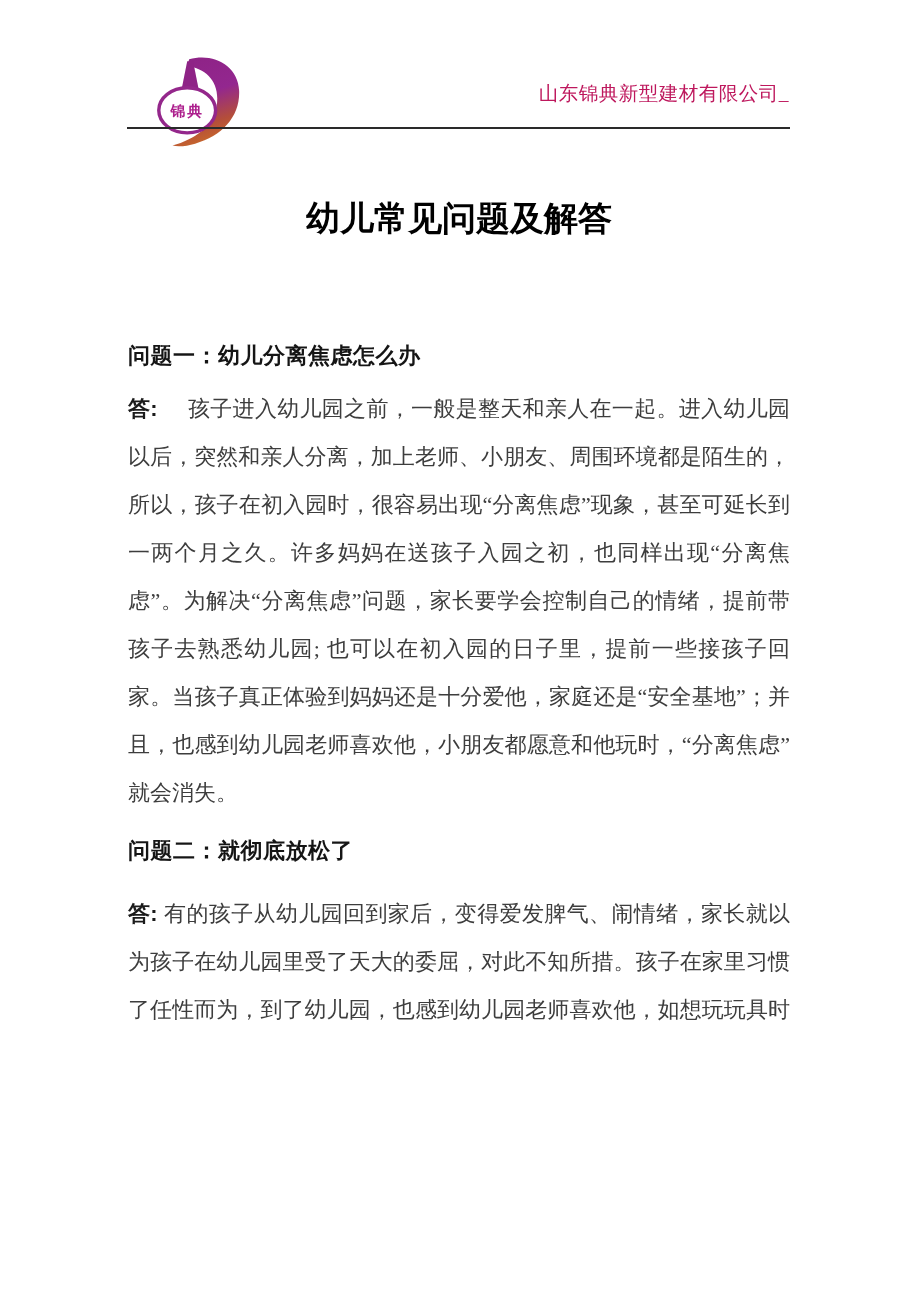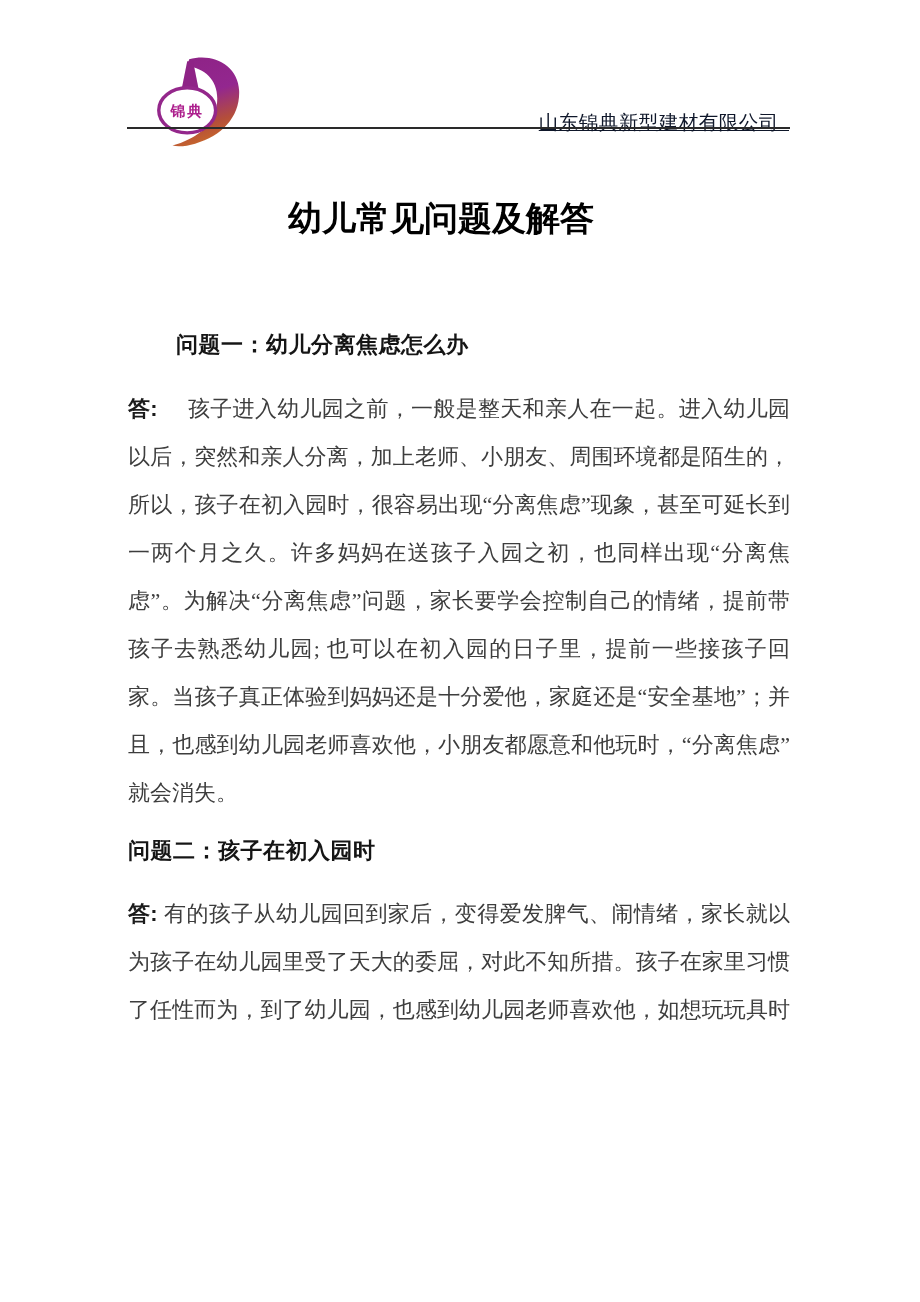--- a/index.html
+++ b/index.html
@@ -19,42 +19,41 @@
   
   .logo {
     position: absolute;
     left: 148px;
     top: 55px;
     width: 98px;
     height: 94px;
   }
   .company-name {
     position: absolute;
-    top: 109px;
+    top: 80px;
     right: 131px;
     font-size: 19.5px;
     letter-spacing: 0.5px;
-    color: #0f172a;
+    color: #be185d;
     font-family: "Liberation Serif", "DejaVu Serif", serif;
     white-space: nowrap;
-    text-decoration: underline;
   }
   .header-rule {
     position: absolute;
     left: 127px;
     top: 127px;
     width: 663px;
     height: 2px;
     background: #2a2a2a;
   }
 
   
   .doc-title {
     position: absolute;
-    left: 110px;
+    left: 128px;
     top: 199px;
     width: 662px;
     margin: 0;
     text-align: center;
     font-size: 34px;
     font-weight: bold;
     color: #000000;
     font-family: "Liberation Serif", "DejaVu Serif", serif;
     line-height: 1.2;
   }
@@ -63,21 +62,21 @@
     left: 128px;
     width: 662px;
     margin: 0;
     font-size: 22px;
     font-weight: bold;
     color: #151515;
     font-family: "Liberation Sans", "DejaVu Sans", sans-serif;
     line-height: 1.3;
     letter-spacing: 0.5px;
   }
-  .q1 { top: 331px; margin-left: 48px; }
+  .q1 { top: 342px; }
   .q2 { top: 837px; }
 
   .answer-para {
     position: absolute;
     left: 128px;
     width: 662px;
     margin: 0;
     font-size: 22px;
     line-height: 48px;
     color: #3d3d3d;
@@ -147,18 +146,18 @@
 
     <div class="header-rule"></div>
   </div>
 
   <h1 class="doc-title">幼儿常见问题及解答</h1>
 
   <h2 class="q-heading q1">问题一：幼儿分离焦虑怎么办</h2>
 
   <p class="answer-para p1"><span class="ans-label gap-wide">答:</span><span>孩子进入幼儿园之前，一般是整天和亲人在一起。进入幼儿园以后，突然和亲人分离，加上老师、小朋友、周围环境都是陌生的，所以，孩子在初入园时，很容易出现“分离焦虑”现象，甚至可延长到一两个月之久。许多妈妈在送孩子入园之初，也同样出现“分离焦虑”。为解决“分离焦虑”问题，家长要学会控制自己的情绪，提前带孩子去熟悉幼儿园; 也可以在初入园的日子里，提前一些接孩子回家。当孩子真正体验到妈妈还是十分爱他，家庭还是“安全基地”；并且，也感到幼儿园老师喜欢他，小朋友都愿意和他玩时，“分离焦虑”就会消失。</span></p>
 
-  <h2 class="q-heading q2">问题二：孩子在初入园时</h2>
+  <h2 class="q-heading q2">问题二：就彻底放松了</h2>
 
   <p class="answer-para p2"><span class="ans-label gap-narrow">答:</span><span>有的孩子从幼儿园回到家后，变得爱发脾气、闹情绪，家长就以为孩子在幼儿园里受了天大的委屈，对此不知所措。孩子在家里习惯了任性而为，到了幼儿园，也感到幼儿园老师喜欢他，如想玩玩具时老师不让玩，不想睡觉时老师非让上床。而回家后，就彻底放松了，发一点小脾气也很正常。所以，当孩子发脾气时，家长先不要去管他，</span></p>
 
 
 </div>
 
 </body></html>

